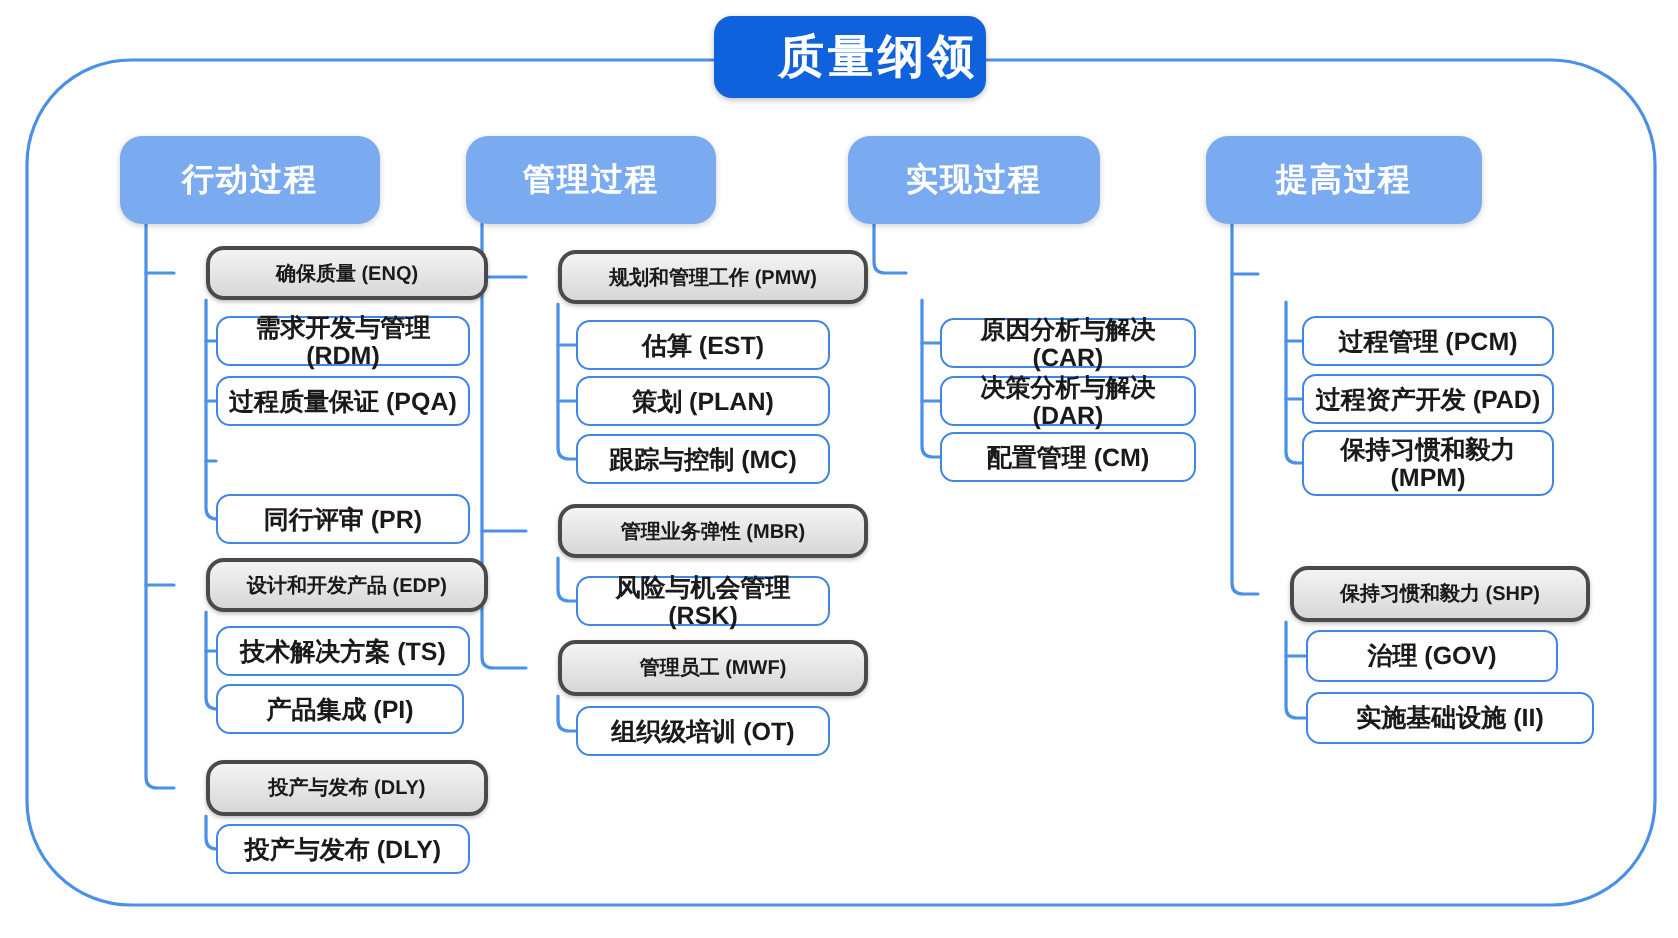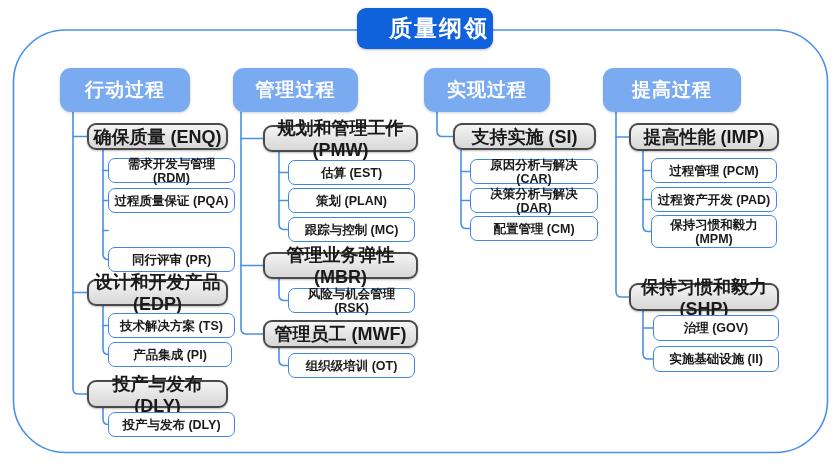--- a/index.html
+++ b/index.html
@@ -13,26 +13,26 @@
     text-align:center;box-sizing:border-box;z-index:1;color:#1a1a1a;font-weight:bold;
   }
   .title{
     background:var(--title_bg,#0F62DB);color:#ffffff;border-radius:9px;
     font-size:23px;letter-spacing:2px;z-index:2;
     box-shadow:0 1px 3px rgba(0,0,0,.25);
     padding-left:28px;
   }
   .header{
     background:var(--header_bg,#7AAAF0);color:#ffffff;border-radius:11px;
-    font-size:19px;letter-spacing:1px;box-shadow:0 1px 3px rgba(0,0,0,.18);
+    font-size:16px;letter-spacing:1px;box-shadow:0 1px 3px rgba(0,0,0,.18);
   }
   .gbox{
     background:linear-gradient(180deg,#f4f4f4,#d7d7d7);
     border:2px solid var(--gray_border,#4a4a4a);border-radius:9px;
-    font-size:18px;box-shadow:0 1px 2px rgba(0,0,0,.25);
+    font-size:10px;box-shadow:0 1px 2px rgba(0,0,0,.25);margin-left:16px;
   }
   .wbox{
     background:#ffffff;border:1.6px solid var(--white_border,#3F86E5);
     border-radius:7px;font-size:12.5px;line-height:14px;padding:1px 2px;
   }
 </style>
 </head>
 <body>
 
 <div class="canvas">
@@ -96,26 +96,24 @@
 
   <div class="node gbox" style="left:263px;top:125px;width:155px;height:27px">规划和管理工作 (PMW)</div>
   <div class="node wbox" style="left:288px;top:160px;width:127px;height:25px">估算 (EST)</div>
   <div class="node wbox" style="left:288px;top:188px;width:127px;height:25px">策划 (PLAN)</div>
   <div class="node wbox" style="left:288px;top:217px;width:127px;height:25px">跟踪与控制 (MC)</div>
   <div class="node gbox" style="left:263px;top:252px;width:155px;height:27px">管理业务弹性 (MBR)</div>
   <div class="node wbox" style="left:288px;top:288px;width:127px;height:25px">风险与机会管理 (RSK)</div>
   <div class="node gbox" style="left:263px;top:320px;width:155px;height:28px">管理员工 (MWF)</div>
   <div class="node wbox" style="left:288px;top:353px;width:127px;height:25px">组织级培训 (OT)</div>
 
-  <div class="node gbox" style="left:453px;top:123px;width:143px;height:27px">支持实施 (SI)</div>
   <div class="node wbox" style="left:470px;top:159px;width:128px;height:25px">原因分析与解决 (CAR)</div>
   <div class="node wbox" style="left:470px;top:188px;width:128px;height:25px">决策分析与解决 (DAR)</div>
   <div class="node wbox" style="left:470px;top:216px;width:128px;height:25px">配置管理 (CM)</div>
 
-  <div class="node gbox" style="left:629px;top:123px;width:150px;height:28px">提高性能 (IMP)</div>
   <div class="node wbox" style="left:651px;top:158px;width:126px;height:25px">过程管理 (PCM)</div>
   <div class="node wbox" style="left:651px;top:187px;width:126px;height:25px">过程资产开发 (PAD)</div>
   <div class="node wbox" style="left:651px;top:215px;width:126px;height:33px">保持习惯和毅力 (MPM)</div>
   <div class="node gbox" style="left:629px;top:283px;width:150px;height:28px">保持习惯和毅力 (SHP)</div>
   <div class="node wbox" style="left:653px;top:315px;width:126px;height:26px">治理 (GOV)</div>
-  <div class="node wbox" style="left:653px;top:346px;width:126px;height:26px">实施基础设施 (II)</div>
+  <div class="node wbox" style="left:653px;top:346px;width:144px;height:26px">实施基础设施 (II)</div>
 
 </div>
 
 </body></html>

